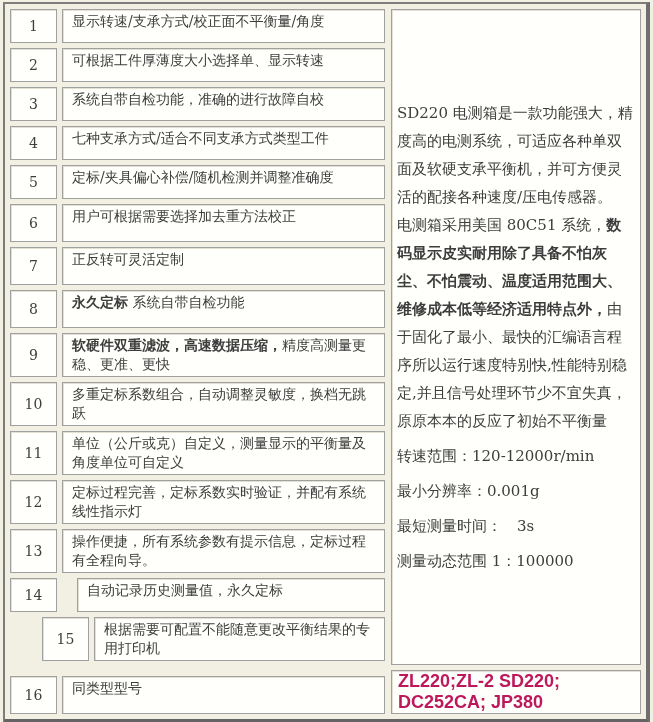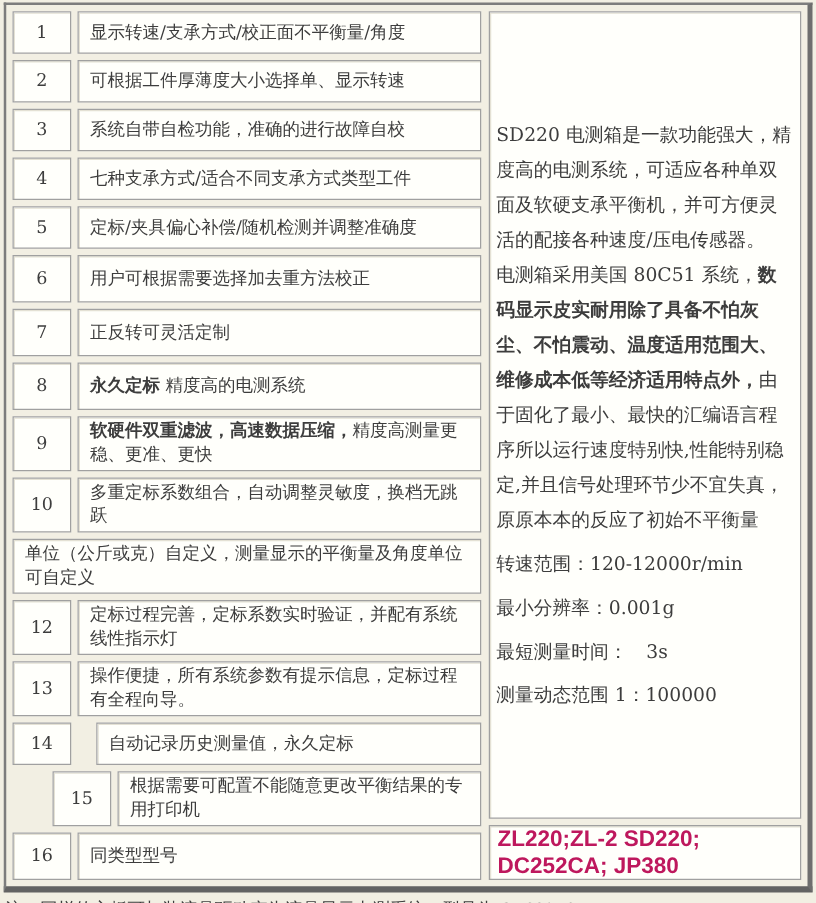--- a/index.html
+++ b/index.html
@@ -33,34 +33,34 @@
   .num-cell {
     width: 47px;
     display: flex;
     align-items: center;
     justify-content: center;
     font-size: 14px;
   }
   .text-cell {
     flex: 1;
     display: flex;
-    align-items: center;
+    align-items: flex-start;
     padding: 2px 9px;
     font-size: 14px;
     line-height: 19px;
   }
   .text-cell b { font-weight: bold; }
 
   
   .rows .row:nth-child(-n+5)               { min-height: 34px; }
   .rows .row:nth-child(n+6):nth-child(-n+8){ min-height: 38px; }
   .rows .row:nth-child(n+9):nth-child(-n+13){ min-height: 42px; }
   .rows .row:nth-child(14)                 { min-height: 34px; gap: 20px; }
   .rows .row:nth-child(15)                 { min-height: 42px; padding-left: 32px; }
-  .rows .row:nth-child(16)                 { min-height: 38px; }
+  .rows .row:nth-child(16)                 { min-height: 38px; margin-top: 10px; }
 
   .right-col { width: 250px; display: flex; flex-direction: column; gap: 5px; }
   .desc-cell {
     flex: 1;
     padding: 6px 5px;
     font-size: 15px;
     line-height: 28px;
     display: flex;
     flex-direction: column;
     justify-content: center;
@@ -143,39 +143,40 @@
   <div class="row">
     <div class="cell num-cell">7</div>
     <div class="cell text-cell">
       <span><b></b><span>正反转可灵活定制</span></span>
     </div>
   </div>
 
   <div class="row">
     <div class="cell num-cell">8</div>
     <div class="cell text-cell">
-      <span><b>永久定标</b><span> 精度高的电测系统</span></span>
+      <span><b>永久定标</b><span> 系统自带自检功能</span></span>
     </div>
   </div>
 
   <div class="row">
     <div class="cell num-cell">9</div>
     <div class="cell text-cell">
       <span><b>软硬件双重滤波，高速数据压缩，</b><span>精度高测量更稳、更准、更快</span></span>
     </div>
   </div>
 
   <div class="row">
     <div class="cell num-cell">10</div>
     <div class="cell text-cell">
       <span><b></b><span>多重定标系数组合，自动调整灵敏度，换档无跳跃</span></span>
     </div>
   </div>
 
   <div class="row">
+    <div class="cell num-cell">11</div>
     <div class="cell text-cell">
       <span><b></b><span>单位（公斤或克）自定义，测量显示的平衡量及角度单位可自定义</span></span>
     </div>
   </div>
 
   <div class="row">
     <div class="cell num-cell">12</div>
     <div class="cell text-cell">
       <span><b></b><span>定标过程完善，定标系数实时验证，并配有系统线性指示灯</span></span>
     </div>

